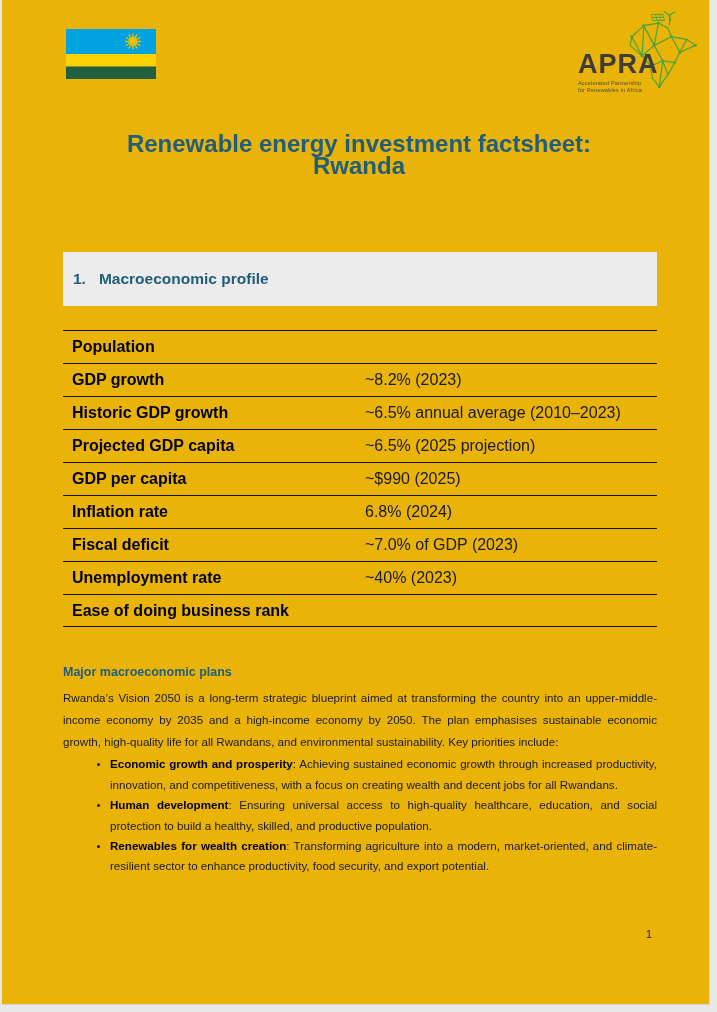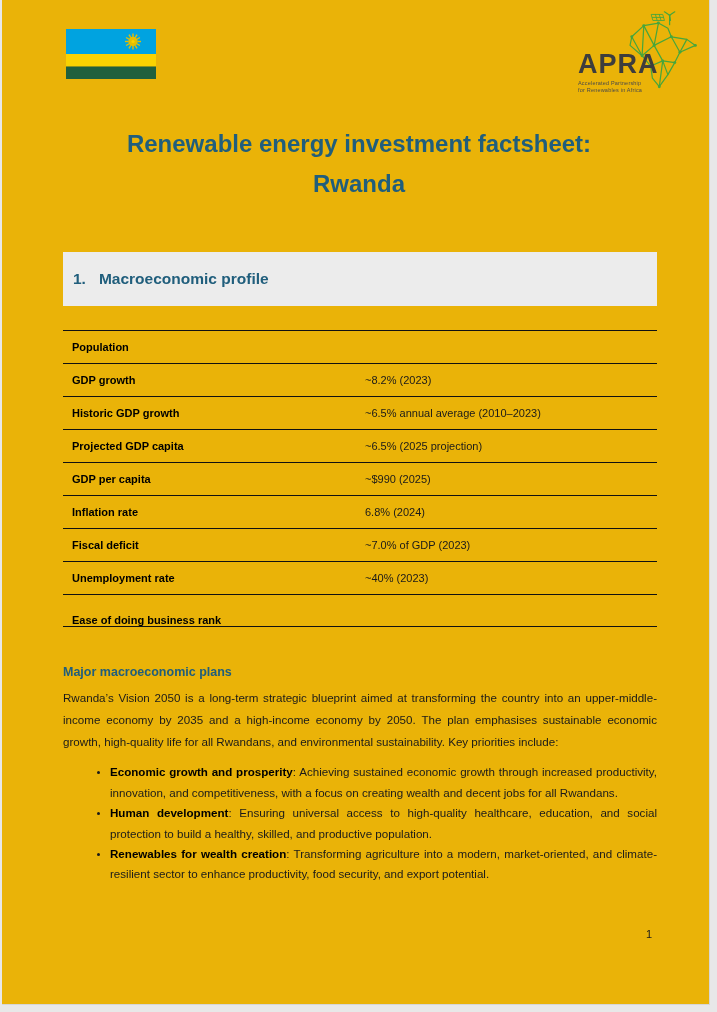--- a/index.html
+++ b/index.html
@@ -29,45 +29,45 @@
     font-size:27px; font-weight:800; color:#3d3d3d; letter-spacing:1px;
     line-height:28px;
   }
   .logo-tagline { font-size:5.5px; line-height:6.5px; color:#4a4a4a; margin-top:2px; letter-spacing:.2px; }
 
   
   .doc-title {
     position:absolute; left:59px; top:133px; width:596px; text-align:center;
     color:#205e7c; font-weight:700; font-size:24px; line-height:22px;
   }
-  .doc-title .line2 { margin-top:18px; }
+  .doc-title .line2 { margin-top:0; }
 
   
   .section-band {
     position:absolute; left:61px; top:252px; width:594px; height:54px;
     background:#ececec; display:flex; align-items:center;
     color:#205e7c; font-weight:700; font-size:15.5px; padding-left:10px;
   }
   .section-band .sec-num { margin-right:13px; }
 
   
   .fact-table { position:absolute; left:61px; top:330px; width:594px; }
   .fact-row {
     display:flex; align-items:center; height:33px;
-    border-top:1.5px solid #111; font-size:11px; color:#1a1a1a;
-  }
-  .fact-row:last-child { border-bottom:1.5px solid #111;align-items:flex-end; }
+    border-top:1.5px solid #111; font-size:16px; color:#1a1a1a;
+  }
+  .fact-row:last-child { border-bottom:1.5px solid #111; }
   .fact-label { width:302px; padding-left:9px; font-weight:700; color:#000; }
   .fact-value { flex:1; }
 
   
   .plans { position:absolute; left:61px; top:664px; width:594px; color:#1a1a1a; }
   .plans-heading { color:#205e7c; font-size:12.5px; font-weight:700; line-height:16px; margin-bottom:7px; }
   .plans-intro { font-size:11.6px; line-height:21.8px; text-align:justify; }
-  .plans-list { margin-top:10px; padding-left:47px; }
+  .plans-list { margin-top:2px; padding-left:47px; }
   .plans-list li { font-size:11.6px; line-height:20.4px; text-align:justify; padding-left:0; }
   .plans-list li::marker { font-size:10px; }
   .bullet-lead { font-weight:700; color:#000; }
 
   
   .page-number {
     position:absolute; left:61px; top:928px; width:592px; text-align:right;
     font-size:11px; color:#1a1a1a; padding-right:3px;
   }
 </style>

